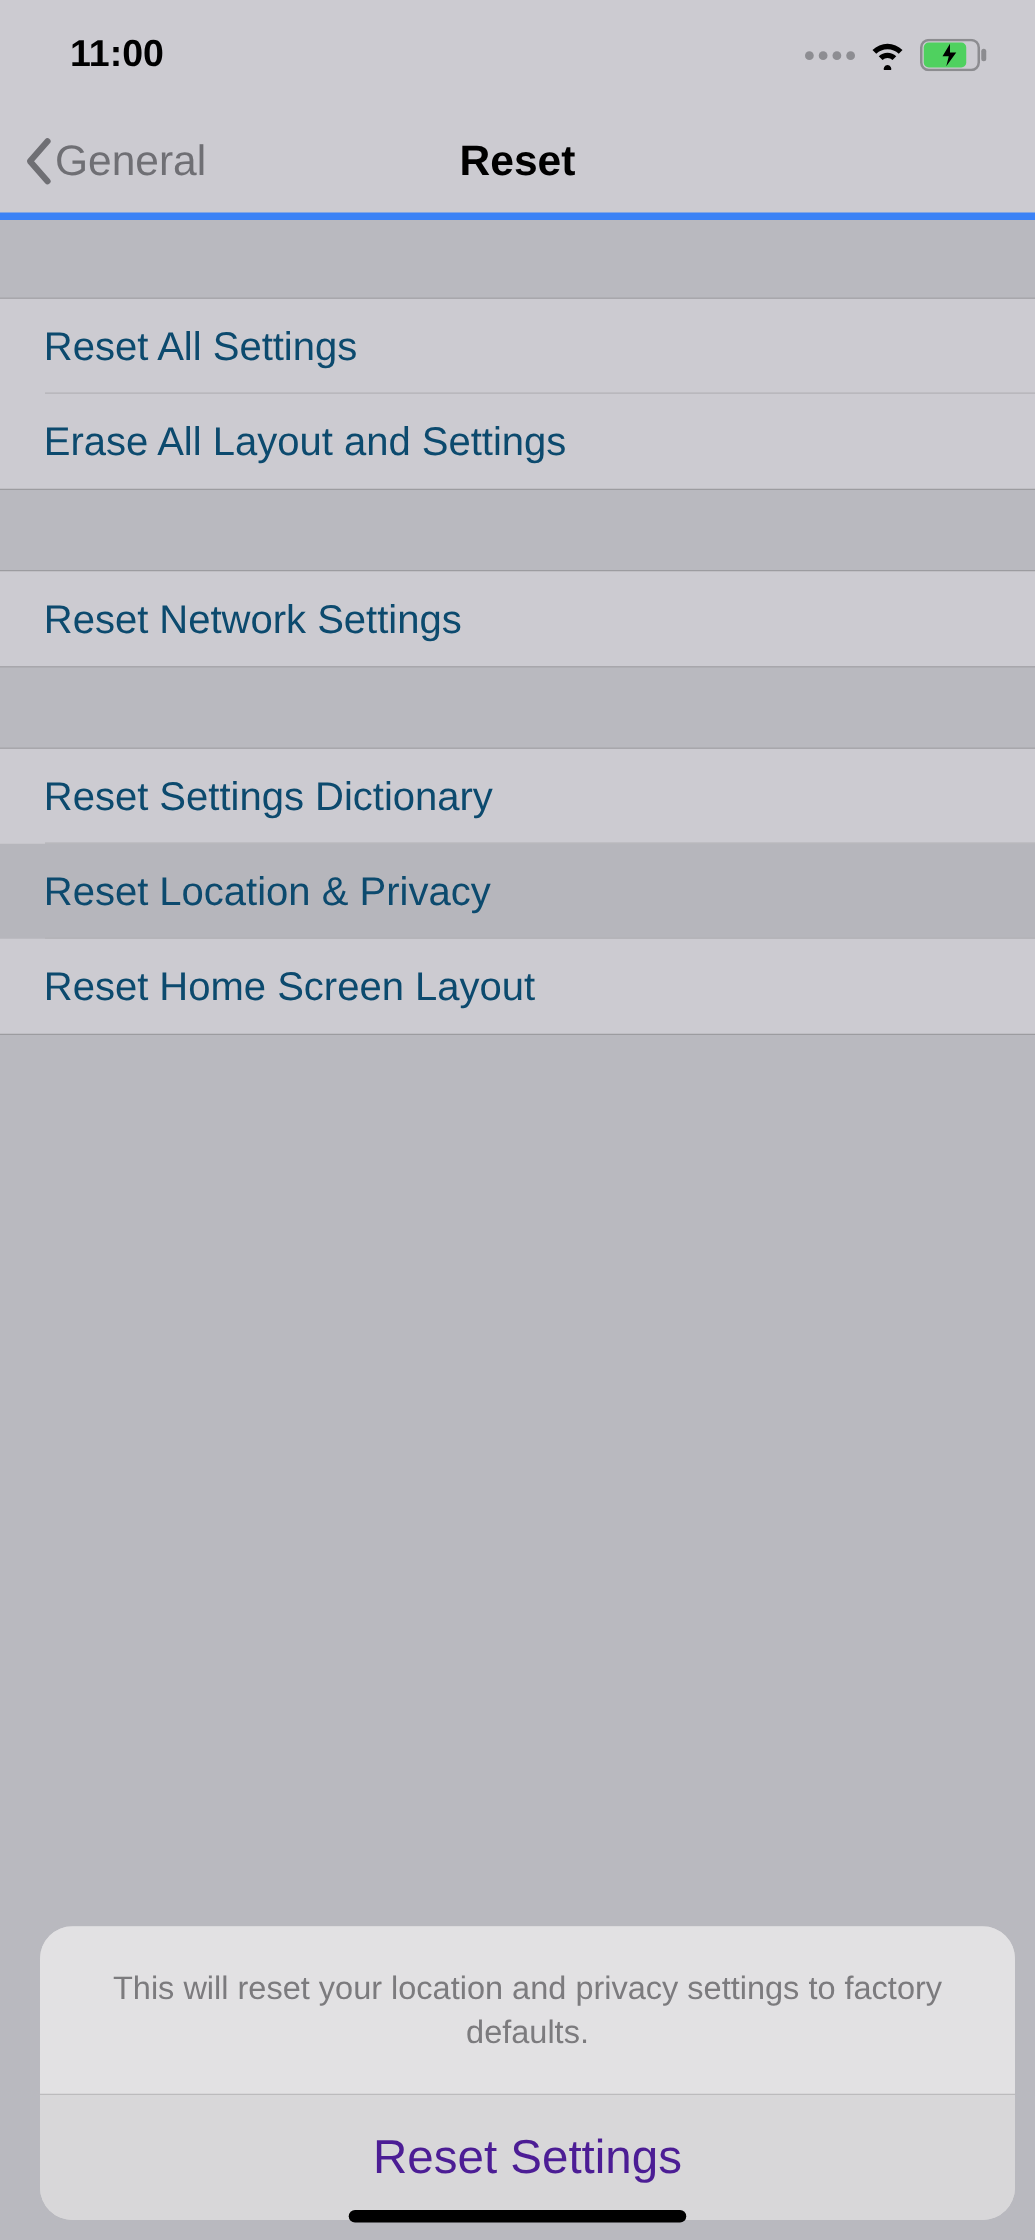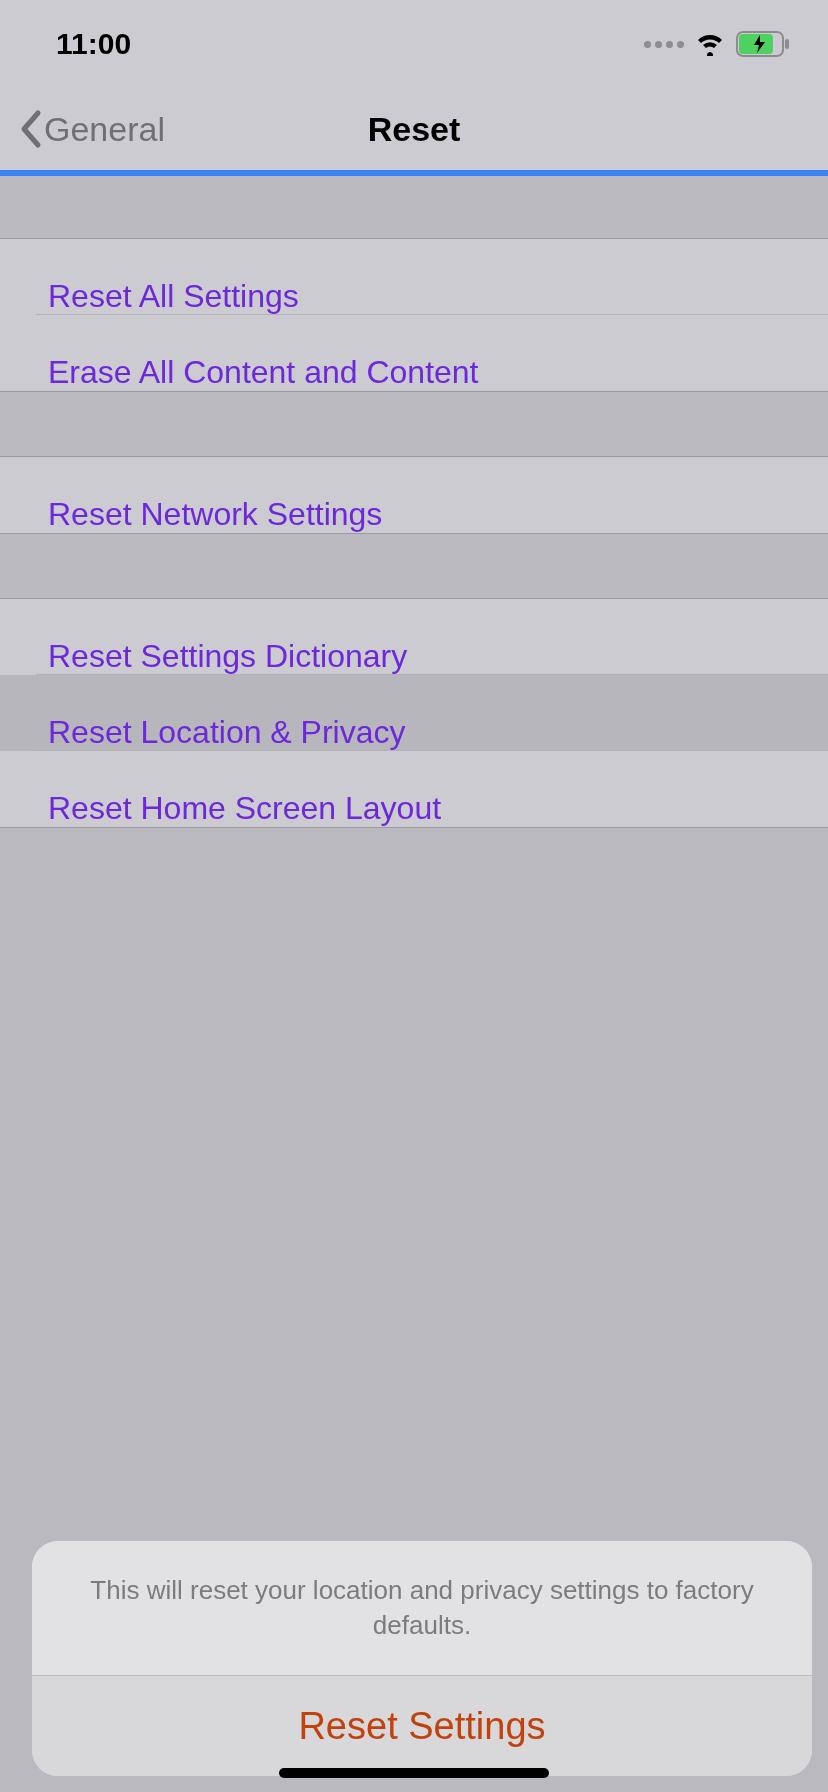--- a/index.html
+++ b/index.html
@@ -88,24 +88,24 @@
       height: 64px;
     }
     .table-group {
       background: #cccbd1;
       border-top: 1px solid #9c9ca0;
       border-bottom: 1px solid #9c9ca0;
     }
     .table-row {
       height: 76px;
       display: flex;
-      align-items: flex-end;
-      padding: 0 48px;
+      align-items: center;
+      padding: 0 35px;
       font-size: 32px;
-      color: #6d28d9;
+      color: #0c4a6e;
       position: relative;
     }
     .table-row:not(:last-child)::after {
       content: "";
       position: absolute;
       left: 36px;
       right: 0;
       bottom: 0;
       height: 1px;
       background: #b2b2b6;
@@ -133,21 +133,21 @@
       line-height: 1.35;
       border-bottom: 1px solid #bcbbbd;
       background: #e2e1e3;
     }
     .sheet-action {
       height: 100px;
       display: flex;
       align-items: center;
       justify-content: center;
       font-size: 38px;
-      color: #c2410c;
+      color: #4c1d95;
       background: #d8d7d9;
     }
     .cancel-button {
       margin-top: 16px;
       height: 100px;
       background: #fff;
       border-radius: 26px;
       display: flex;
       align-items: center;
       justify-content: center;
@@ -204,21 +204,21 @@
   <div class="nav-title">Reset</div>
 </div>
 
 <div class="content">
   <div class="group-spacer"></div>
   <div class="table-group">
     <div class="table-row">
       <span>Reset All Settings</span>
     </div>
     <div class="table-row">
-      <span>Erase All Content and Content</span>
+      <span>Erase All Layout and Settings</span>
     </div>
   </div>
   <div class="group-spacer-mid"></div>
   <div class="table-group">
     <div class="table-row">
       <span>Reset Network Settings</span>
     </div>
   </div>
   <div class="group-spacer-mid"></div>
   <div class="table-group">

